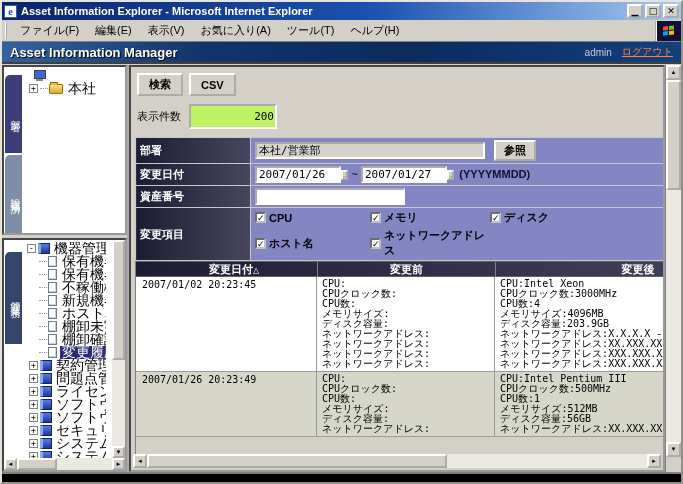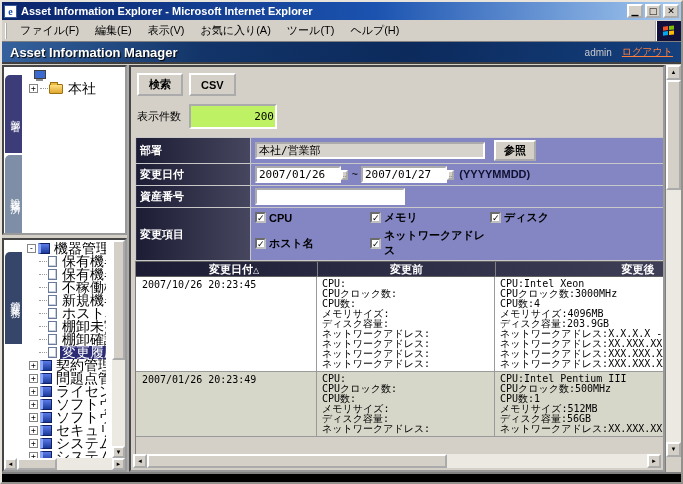--- a/index.html
+++ b/index.html
@@ -352,21 +352,21 @@
 
 
       <div class="rtable-clip">
         <div class="rtable">
           <div class="rhead">
             <span class="rh1"><span>変更日付</span><span class="sort-glyph">△</span></span>
             <span class="rh2">変更前</span>
             <span class="rh3">変更後</span>
           </div>
           <div class="rrow">
-            <span class="rc1">2007/10/26 20:23:45</span>
+            <span class="rc1">2007/01/02 20:23:45</span>
             <span class="rc2">CPU:
 CPUクロック数:
 CPU数:
 メモリサイズ:
 ディスク容量:
 ネットワークアドレス:
 ネットワークアドレス:
 ネットワークアドレス:
 ネットワークアドレス:</span>
             <span class="rc3">CPU:Intel Xeon

